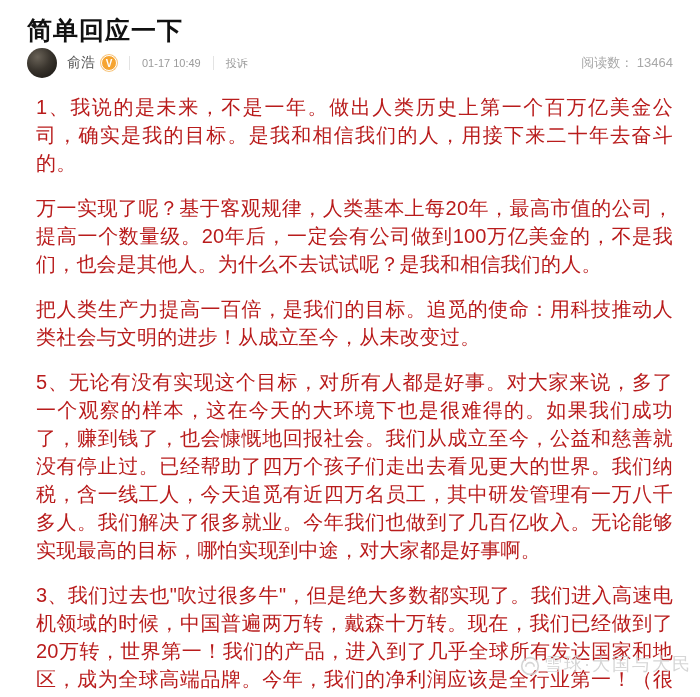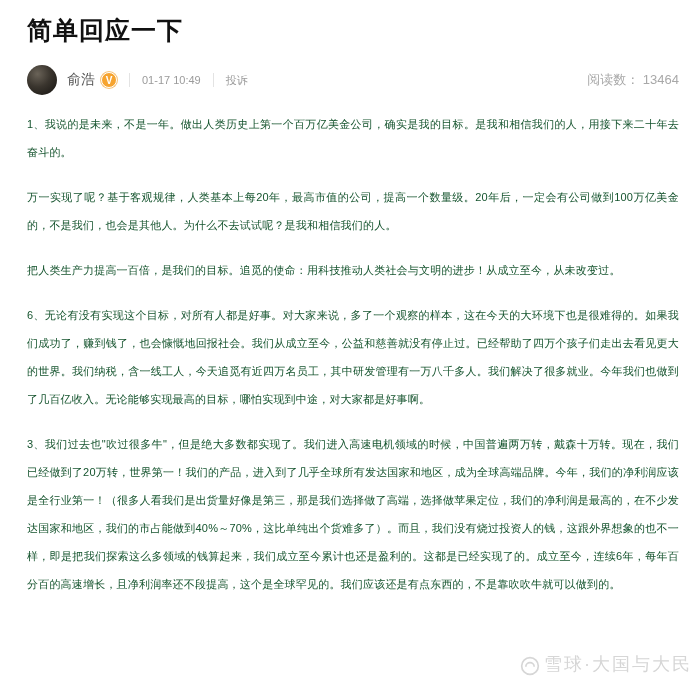--- a/index.html
+++ b/index.html
@@ -5,33 +5,32 @@
   * { margin: 0; padding: 0; box-sizing: border-box; }
   html, body {
     width: 700px; height: 697px;
     background: #ffffff;
     font-family: "Liberation Sans", "DejaVu Sans", sans-serif;
     overflow: hidden;
   }
   .article {
     position: relative;
     width: 700px; height: 697px;
-    padding: 12px 21px 0 27px;
+    padding: 12px 27px 0 27px;
   }
   .title {
     font-size: 25px;
     font-weight: bold;
     color: #111111;
     letter-spacing: 1px;
     margin-top: 2px;
   }
   .author-row {
     display: flex;
     align-items: center;
-    margin-top: 17px;
     margin-bottom: 14px;
     height: 32px;
   }
   .avatar {
     width: 30px; height: 30px;
     border-radius: 50%;
     background: radial-gradient(circle at 35% 30%, #6a6358 0%, #3a352e 45%, #14120f 100%);
     flex: 0 0 auto;
     cursor: pointer;
   }
@@ -65,26 +64,27 @@
     color: #9b9b9b;
   }
   .report-link { cursor: pointer; }
   .read-count {
     margin-left: auto;
     font-size: 13px;
     color: #a8a8a8;
     text-align: right;
   }
   .body-text p {
-    font-size: 11px;
+    font-size: 20px;
     line-height: 28px;
-    color: #14532d;
+    color: #b91c1c;
     text-align: justify;
     margin-bottom: 17px;
     letter-spacing: 0.2px;
+    margin-left: 9px;
   }
   .watermark {
     position: absolute;
     right: 8px;
     top: 652px;
     display: flex;
     align-items: flex-end;
     color: #cfcfcf;
     opacity: 0.85;
     pointer-events: none;
@@ -115,21 +115,21 @@
     <span class="timestamp">01-17 10:49</span>
     <span class="meta-divider"></span>
     <span class="report-link">投诉</span>
     <span class="read-count">阅读数： 13464</span>
   </div>
 
   <div class="body-text">
     <p>1、我说的是未来，不是一年。做出人类历史上第一个百万亿美金公司，确实是我的目标。是我和相信我们的人，用接下来二十年去奋斗的。</p>
     <p>万一实现了呢？基于客观规律，人类基本上每20年，最高市值的公司，提高一个数量级。20年后，一定会有公司做到100万亿美金的，不是我们，也会是其他人。为什么不去试试呢？是我和相信我们的人。</p>
     <p>把人类生产力提高一百倍，是我们的目标。追觅的使命：用科技推动人类社会与文明的进步！从成立至今，从未改变过。</p>
-    <p>6、无论有没有实现这个目标，对所有人都是好事。对大家来说，多了一个观察的样本，这在今天的大环境下也是很难得的。如果我们成功了，赚到钱了，也会慷慨地回报社会。我们从成立至今，公益和慈善就没有停止过。已经帮助了四万个孩子们走出去看见更大的世界。我们纳税，含一线工人，今天追觅有近四万名员工，其中研发管理有一万八千多人。我们解决了很多就业。今年我们也做到了几百亿收入。无论能够实现最高的目标，哪怕实现到中途，对大家都是好事啊。</p>
+    <p>5、无论有没有实现这个目标，对所有人都是好事。对大家来说，多了一个观察的样本，这在今天的大环境下也是很难得的。如果我们成功了，赚到钱了，也会慷慨地回报社会。我们从成立至今，公益和慈善就没有停止过。已经帮助了四万个孩子们走出去看见更大的世界。我们纳税，含一线工人，今天追觅有近四万名员工，其中研发管理有一万八千多人。我们解决了很多就业。今年我们也做到了几百亿收入。无论能够实现最高的目标，哪怕实现到中途，对大家都是好事啊。</p>
     <p>3、我们过去也"吹过很多牛"，但是绝大多数都实现了。我们进入高速电机领域的时候，中国普遍两万转，戴森十万转。现在，我们已经做到了20万转，世界第一！我们的产品，进入到了几乎全球所有发达国家和地区，成为全球高端品牌。今年，我们的净利润应该是全行业第一！（很多人看我们是出货量好像是第三，那是我们选择做了高端，选择做苹果定位，我们的净利润是最高的，在不少发达国家和地区，我们的市占能做到40%～70%，这比单纯出个货难多了）。而且，我们没有烧过投资人的钱，这跟外界想象的也不一样，即是把我们探索这么多领域的钱算起来，我们成立至今累计也还是盈利的。这都是已经实现了的。成立至今，连续6年，每年百分百的高速增长，且净利润率还不段提高，这个是全球罕见的。我们应该还是有点东西的，不是靠吹吹牛就可以做到的。</p>
 
   </div>
 
   <div class="watermark">
     <span class="wm-icon">
       <svg viewBox="0 0 24 24" width="20" height="20">
         <circle cx="12" cy="12" r="10" fill="none" stroke="#cfcfcf" stroke-width="2"></circle>
         <path d="M7 13 A 5 5 0 0 1 17 13" fill="none" stroke="#cfcfcf" stroke-width="2"></path>
       </svg>

